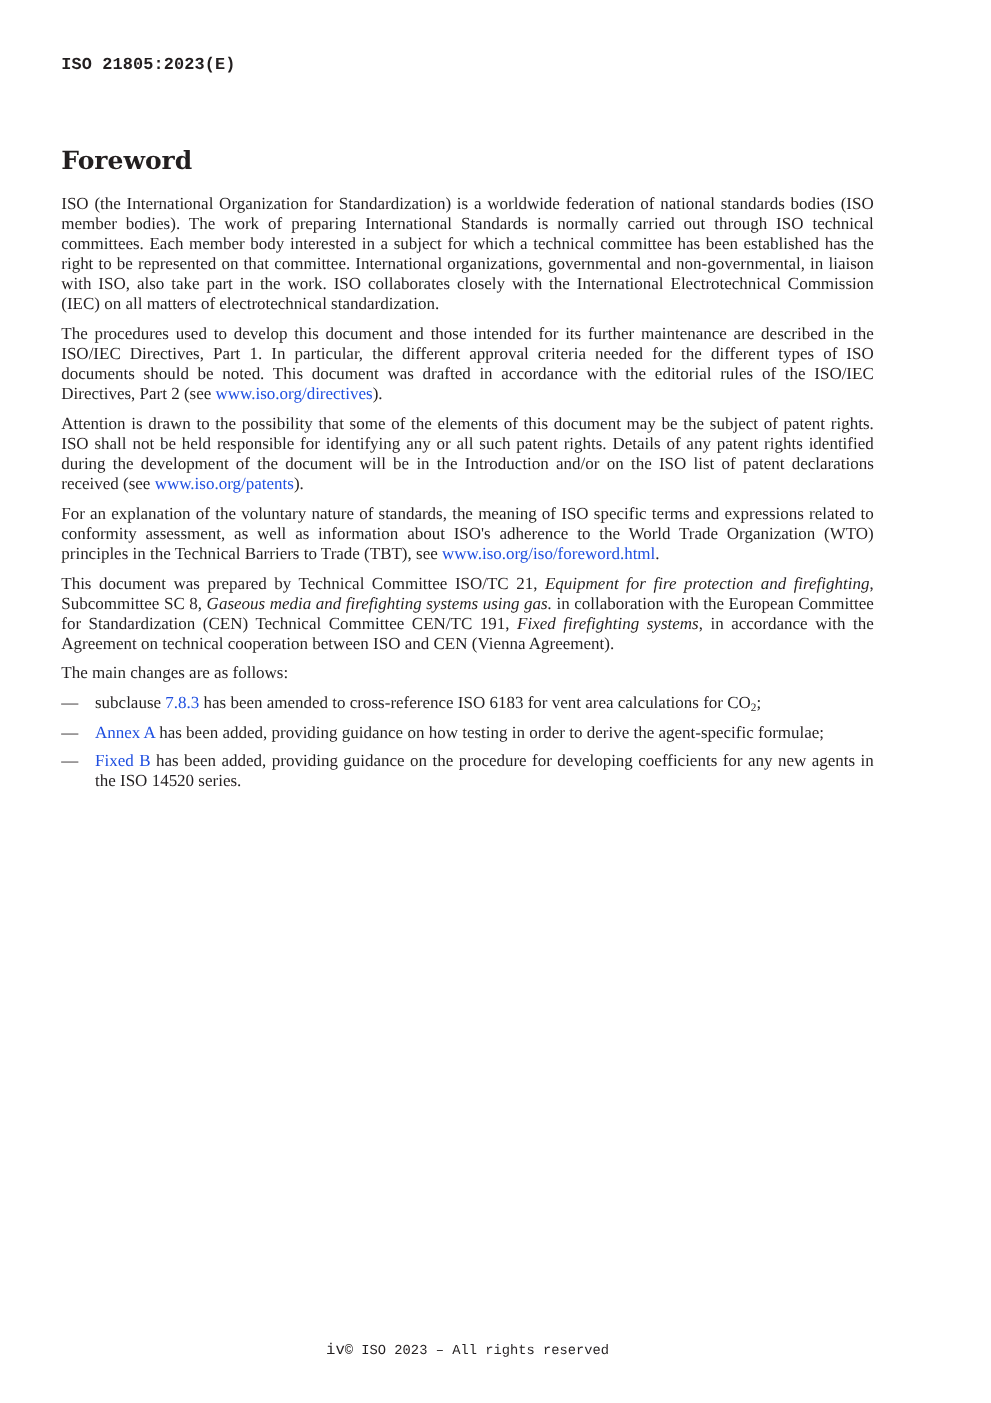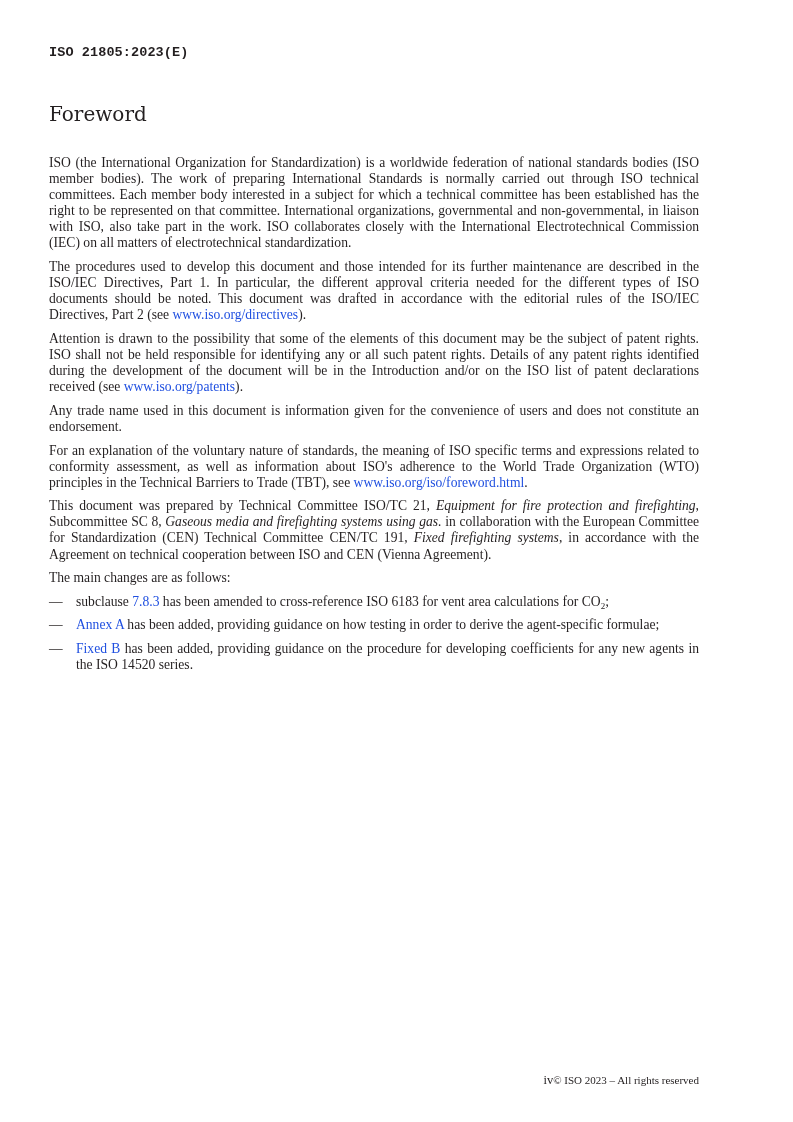--- a/index.html
+++ b/index.html
@@ -7,55 +7,55 @@
       width: 793px; height: 1122px; position: relative; overflow: hidden;
       font-family: "Liberation Serif", "DejaVu Serif", serif;
       color: #231f20;
     }
     .page-header {
       position: absolute; left: 49px; top: 45px;
       font-family: Liberation Mono, monospace; font-weight: bold; font-size: 13.5px;
       letter-spacing: 0.1px;
     }
     .doc-title {
-      position: absolute; left: 49px; top: 102px; margin: 0;
-      font-family: "DejaVu Serif", serif; font-weight: normal; font-size: 20px;
+      position: absolute; left: 49px; top: 116px; margin: 0;
+      font-family: "DejaVu Serif", serif; font-weight: bold; font-size: 20px;
     }
     .content {
       position: absolute; left: 49px; top: 155px; width: 650px;
       font-size: 13.6px; line-height: 16.1px;
     }
     .content p { margin: 0 0 7.5px 0; text-align: justify; }
     a.link { color: #1f4fe0; }
     .changes { list-style: none; margin: 0; padding: 0; }
     .changes li { position: relative; padding-left: 27px; margin: 0 0 7.5px 0; text-align: justify; }
     .changes li .dash { position: absolute; left: 0; top: 0; }
     sub { font-size: 9px; line-height: 0; vertical-align: -3px; }
     .footer {
       position: absolute; left: 49px; right: 94px; top: 1073px;
-      display: flex; justify-content: flex-end; align-items: baseline;
+      display: flex; justify-content: center; align-items: baseline;
       font-size: 12.5px;
+      font-family: Liberation Mono, monospace;
     }
     .footer .copyright { font-size: 11px; }
   </style>
 </head>
 <body>
 
 <div class="page-header">ISO 21805:2023(E)</div>
 
 <h1 class="doc-title">Foreword</h1>
 
 <div class="content">
   <p>ISO (the International Organization for Standardization) is a worldwide federation of national standards bodies (ISO member bodies). The work of preparing International Standards is normally carried out through ISO technical committees. Each member body interested in a subject for which a technical committee has been established has the right to be represented on that committee. International organizations, governmental and non-governmental, in liaison with ISO, also take part in the work. ISO collaborates closely with the International Electrotechnical Commission (IEC) on all matters of electrotechnical standardization.</p>
 
   <p><span>The procedures used to develop this document and those intended for its further maintenance are described in the ISO/IEC Directives, Part 1. In particular, the different approval criteria needed for the different types of ISO documents should be noted. This document was drafted in accordance with the editorial rules of the ISO/IEC Directives, Part 2 (see </span><a class="link">www.iso.org/directives</a><span>).</span></p>
 
   <p><span>Attention is drawn to the possibility that some of the elements of this document may be the subject of patent rights. ISO shall not be held responsible for identifying any or all such patent rights. Details of any patent rights identified during the development of the document will be in the Introduction and/or on the ISO list of patent declarations received (see </span><a class="link">www.iso.org/patents</a><span>).</span></p>
 
-  <p>Any trade name used in this document is information given for the convenience of users and does not constitute an endorsement.</p>
 
   <p><span>For an explanation of the voluntary nature of standards, the meaning of ISO specific terms and expressions related to conformity assessment, as well as information about ISO's adherence to the World Trade Organization (WTO) principles in the Technical Barriers to Trade (TBT), see </span><a class="link">www.iso.org/iso/foreword.html</a><span>.</span></p>
 
   <p><span>This document was prepared by Technical Committee ISO/TC 21, </span><i>Equipment for fire protection and firefighting</i><span>, Subcommittee SC 8, </span><i>Gaseous media and firefighting systems using gas.</i><span> in collaboration with the European Committee for Standardization (CEN) Technical Committee CEN/TC 191, </span><i>Fixed firefighting systems</i><span>, in accordance with the Agreement on technical cooperation between ISO and CEN (Vienna Agreement).</span></p>
 
 
   <p>The main changes are as follows:</p>
 
   <ul class="changes">
     <li>

